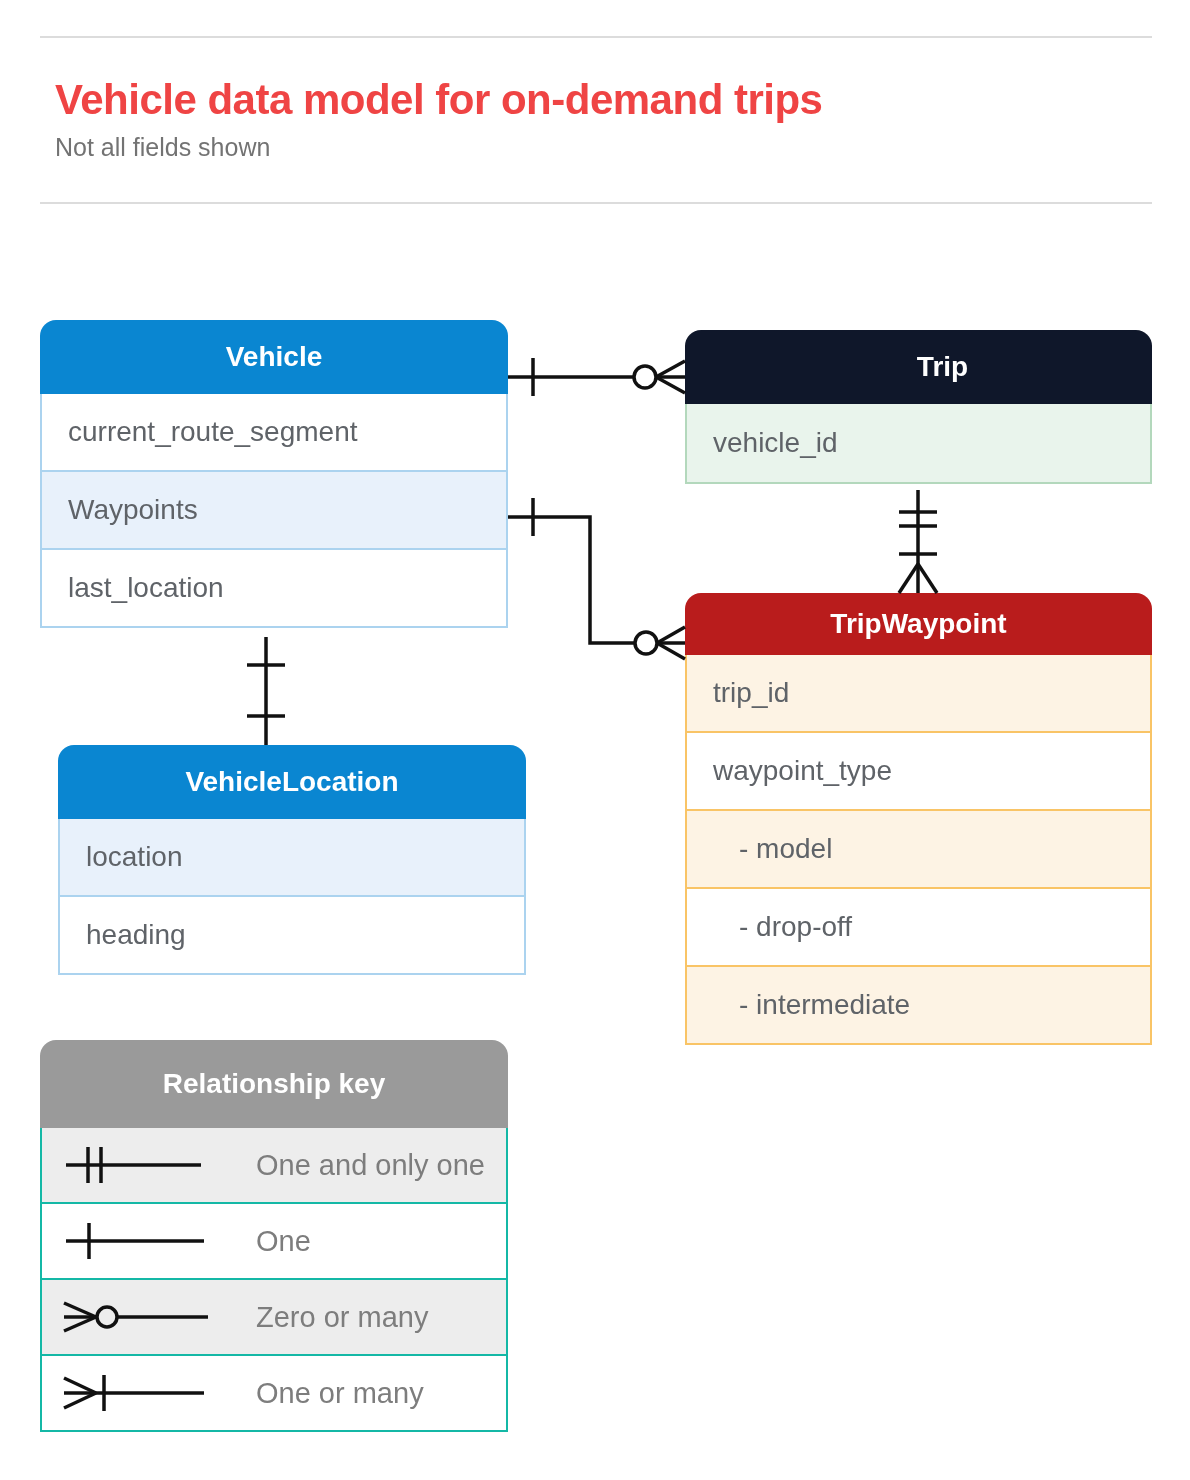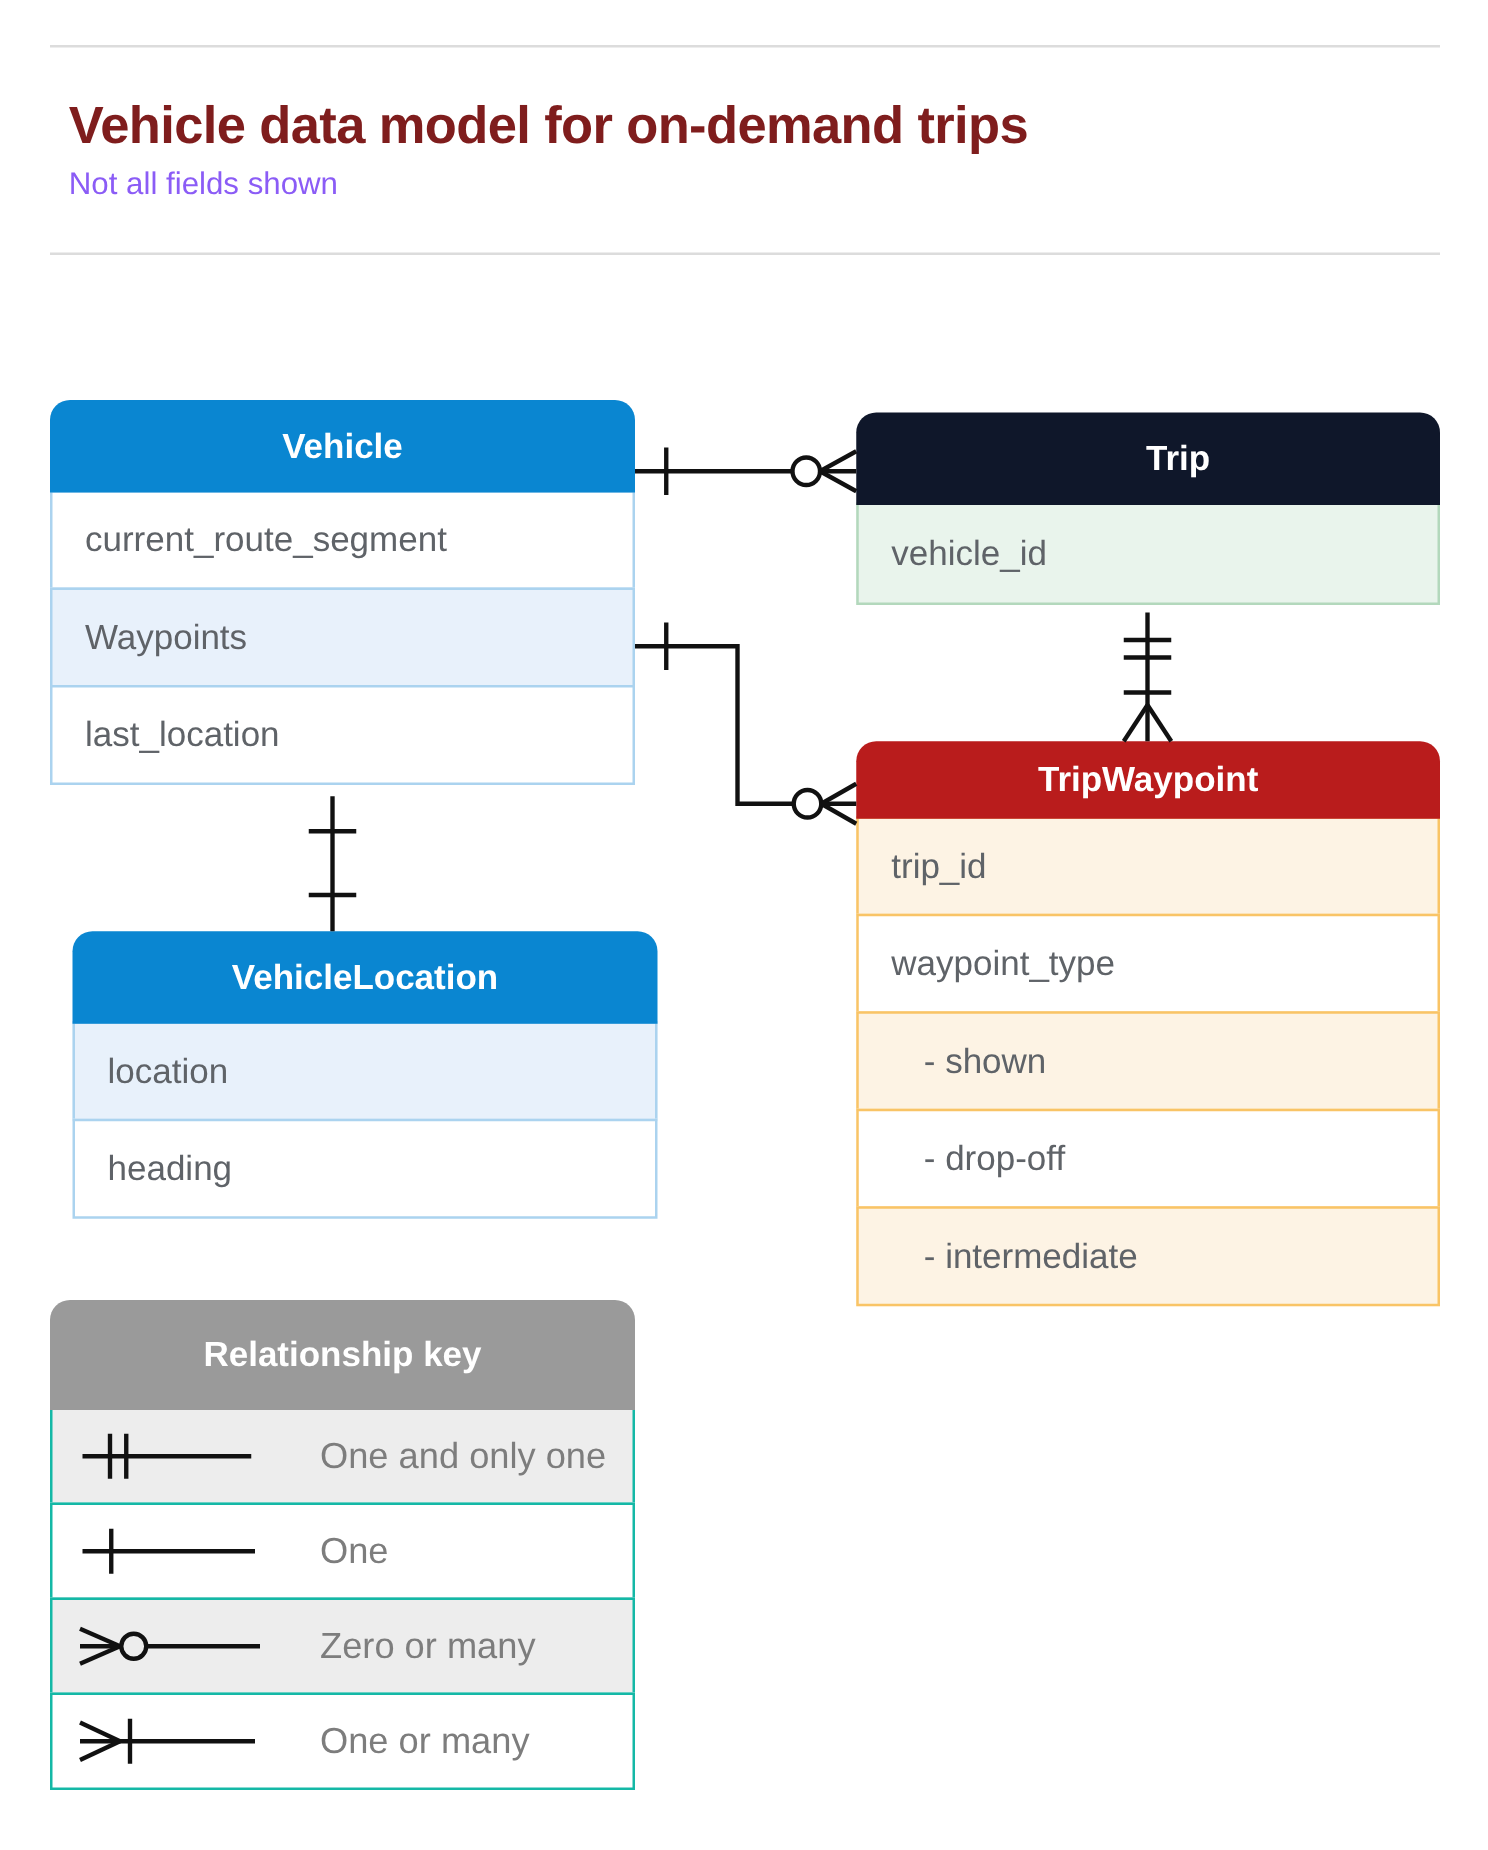--- a/index.html
+++ b/index.html
@@ -3,23 +3,23 @@
 <meta charset="utf-8">
 <style>
   html,body{margin:0;padding:0;background:#ffffff;}
   .canvas{
     position:relative;width:1190px;height:1480px;background:#fff;overflow:hidden;
     font-family:"Liberation Sans",sans-serif;
   }
   .hr{position:absolute;left:40px;width:1112px;height:2px;background:#dcdcdc;}
   .page-title{
     position:absolute;left:55px;top:76px;font-size:42px;font-weight:700;
-    color:#7f1d1d;letter-spacing:-0.5px;
-  }
-  .page-subtitle{position:absolute;left:55px;top:133px;font-size:25px;color:#8b5cf6;}
+    color:#ef4444;letter-spacing:-0.5px;
+  }
+  .page-subtitle{position:absolute;left:55px;top:133px;font-size:25px;color:#737373;}
 
   .entity{position:absolute;}
   .entity .hdr{
     height:74px;border-radius:16px 16px 0 0;display:flex;align-items:center;justify-content:center;
     color:#fff;font-size:28px;font-weight:700;position:relative;z-index:2;
   }
   .entity .row{
     height:80px;display:flex;align-items:center;box-sizing:border-box;
     font-size:28px;color:#5f6368;padding-left:26px;border-style:solid;border-width:2px;
     margin-top:-2px;position:relative;z-index:1;background:#fff;
@@ -92,21 +92,21 @@
 
   <div class="entity orange" style="left:685px;top:593px;width:467px">
     <div class="hdr">TripWaypoint</div>
     <div class="row alt">
         <span>trip_id</span>
       </div>
     <div class="row">
         <span>waypoint_type</span>
       </div>
     <div class="row alt indent">
-        <span>- shown</span>
+        <span>- model</span>
       </div>
     <div class="row indent">
         <span>- drop-off</span>
       </div>
     <div class="row alt indent">
         <span>- intermediate</span>
       </div>
   </div>
 
   <div class="entity blue" style="left:58px;top:745px;width:468px">

